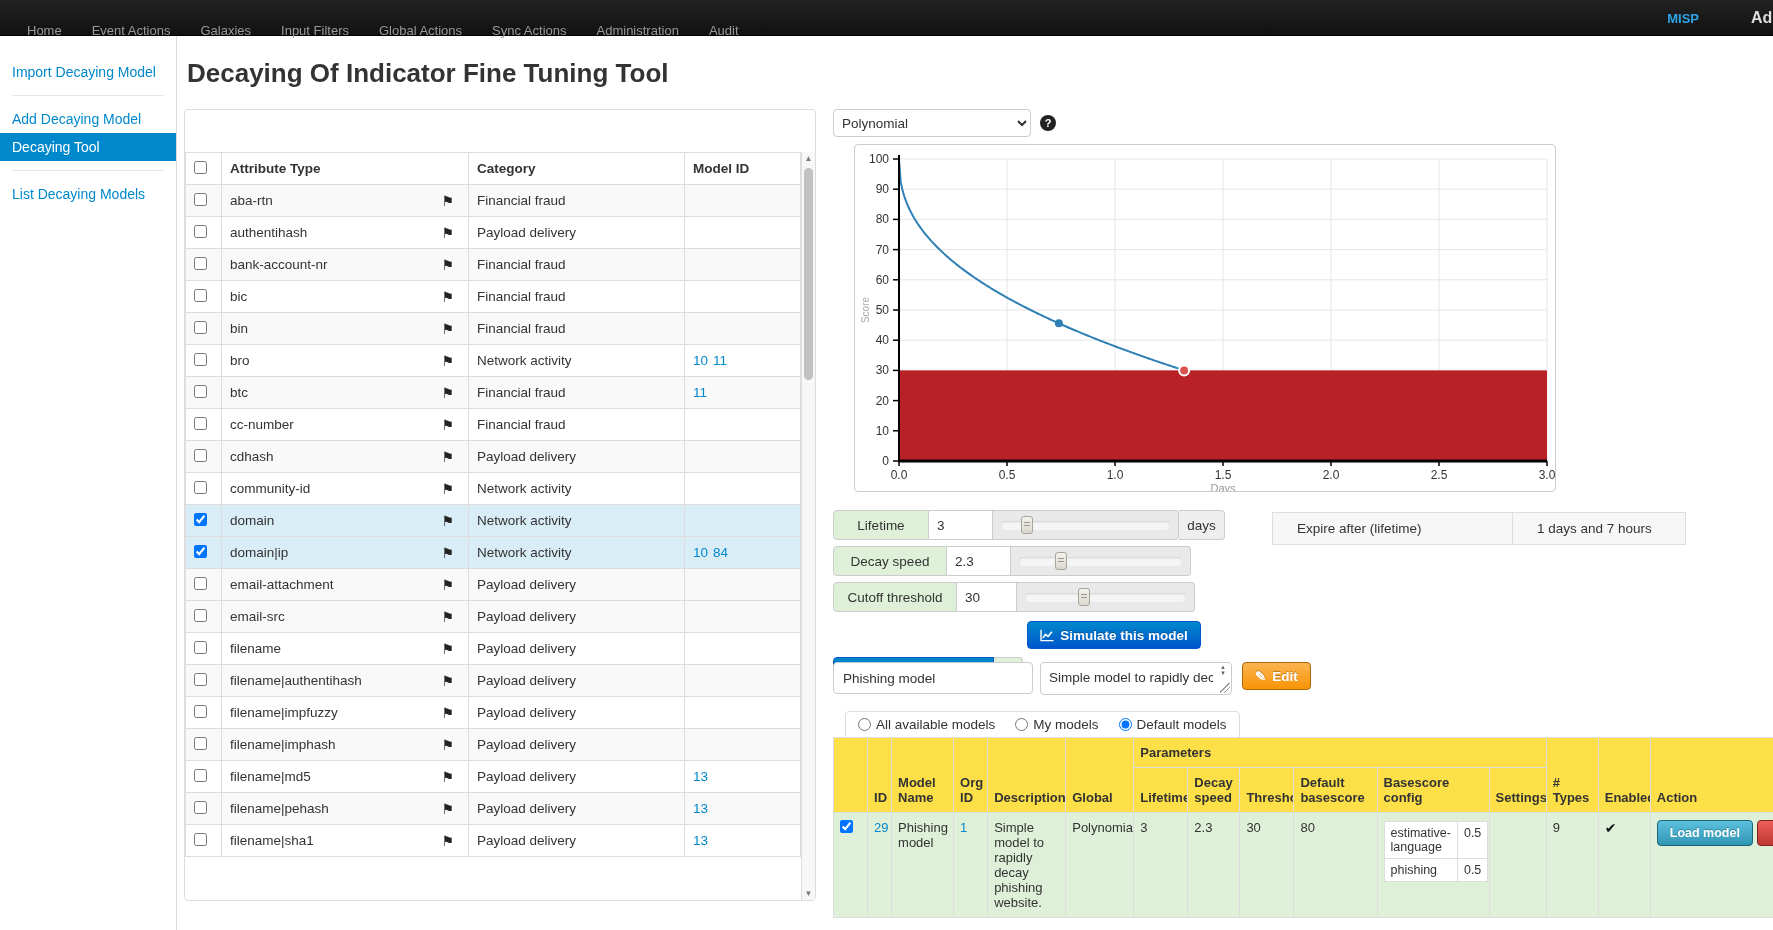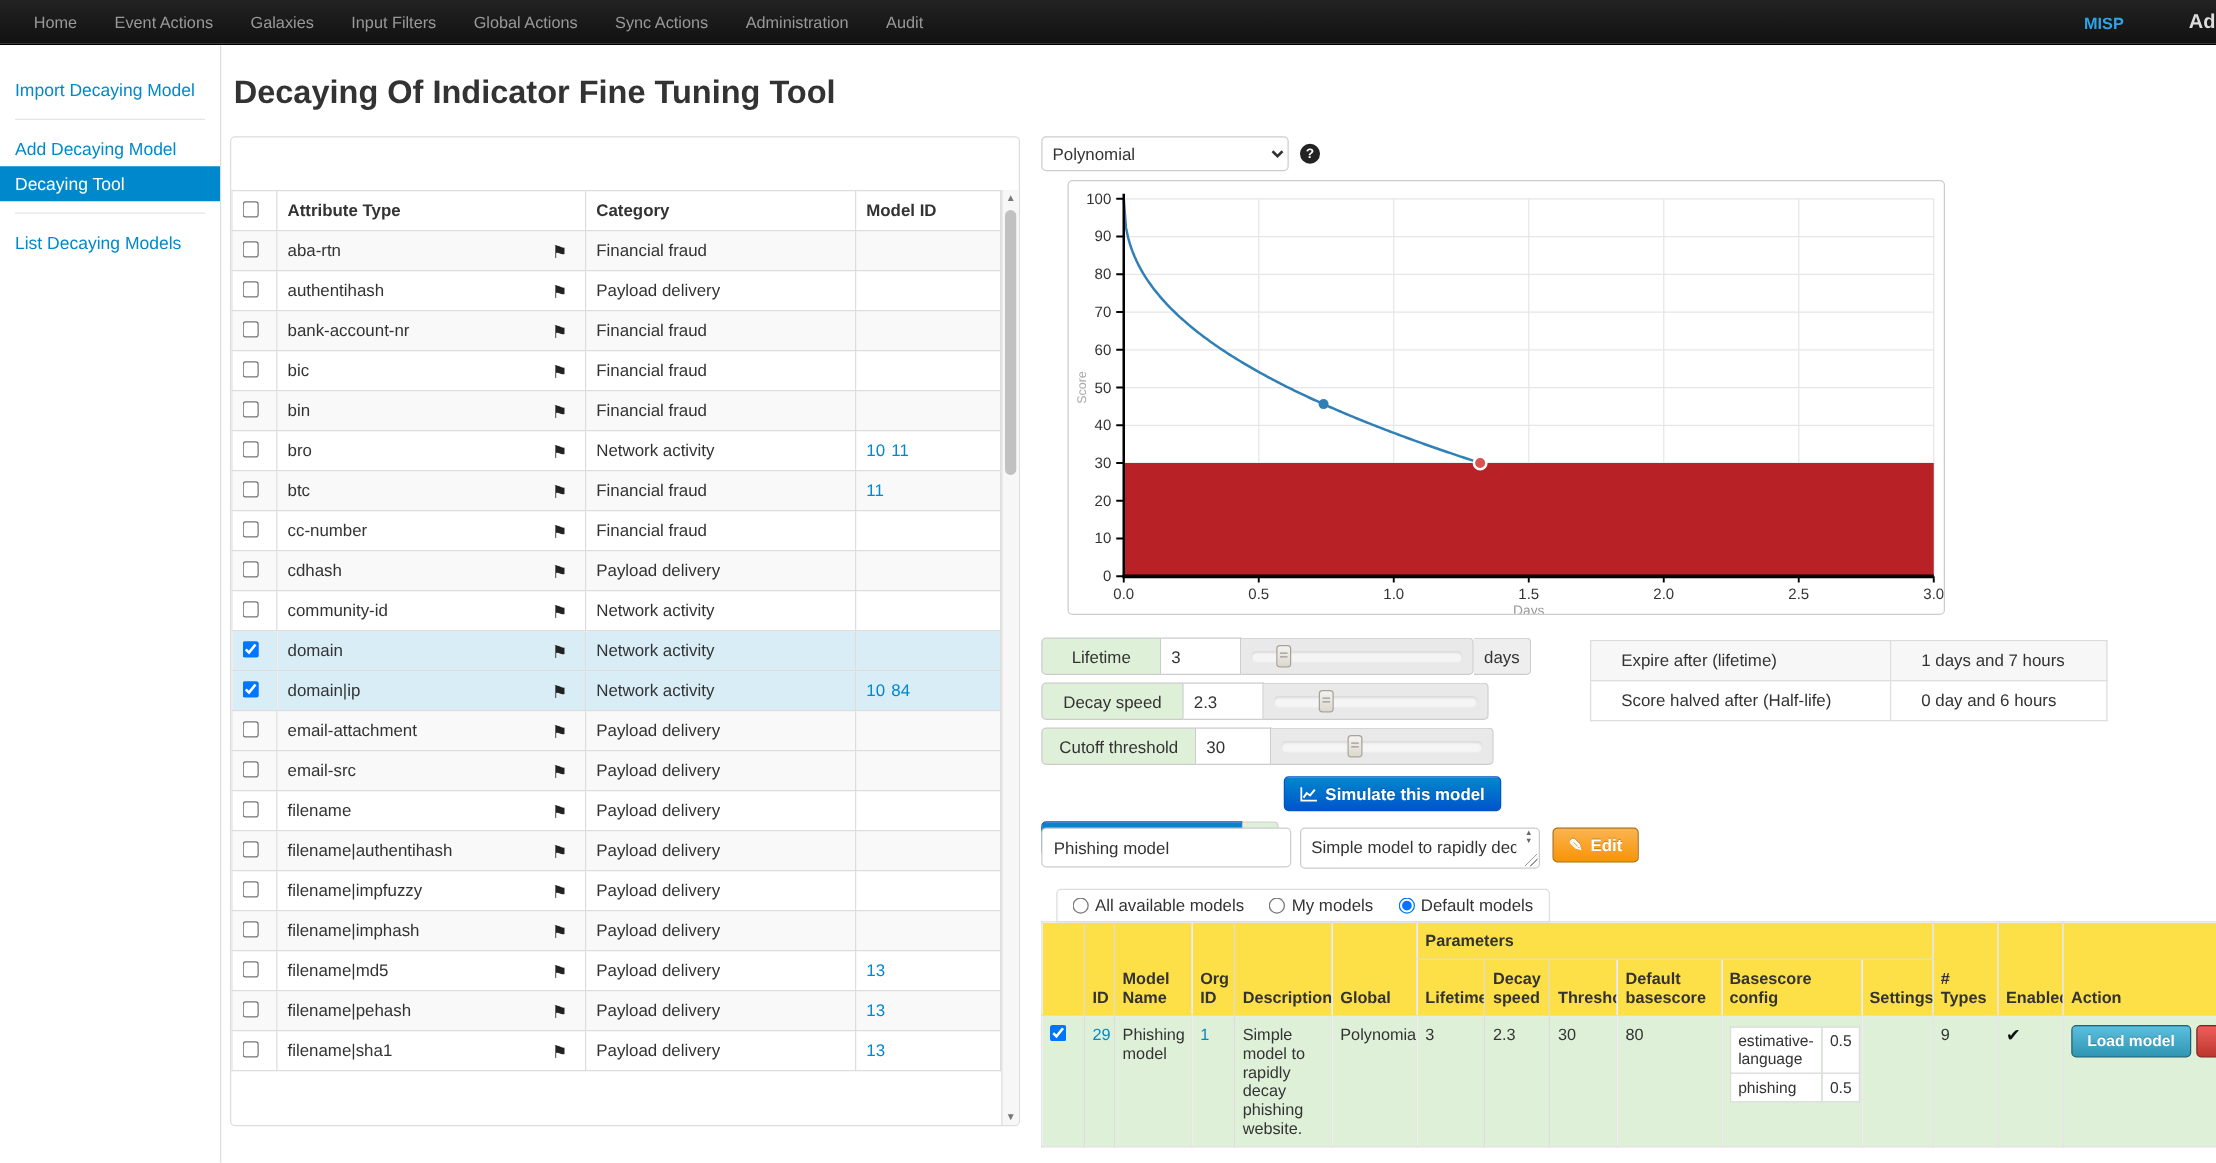--- a/index.html
+++ b/index.html
@@ -3,21 +3,21 @@
 <meta charset="utf-8">
 <style>
   * { box-sizing: border-box; margin: 0; padding: 0; }
   html,body { width:1773px; height:930px; overflow:hidden; background:#fff;
     font-family:"Liberation Sans", sans-serif; font-size:13.5px; color:#333; }
   a { text-decoration:none; cursor:pointer; }
 
   
   .navbar { position:absolute; left:0; top:0; width:1773px; height:36px;
     background:linear-gradient(#222,#111); border-bottom:1px solid #000; z-index:50; }
-  .nav-menu { position:absolute; left:12px; top:0; height:24px; display:flex; }
+  .nav-menu { position:absolute; left:12px; top:13px; height:24px; display:flex; }
   .nav-item { color:#999; line-height:36px; padding:0 15px; font-size:13px; }
   .nav-right { position:absolute; right:0; top:0; height:36px; display:flex; align-items:center; }
   .nav-org { color:#2fa4e7; font-size:13px; font-weight:bold; margin-right:52px; }
   .nav-user { color:#ddd; font-size:16px; font-weight:bold; width:22px; overflow:hidden; white-space:nowrap; }
 
   
   .sidebar { position:absolute; left:0; top:36px; width:177px; height:894px;
     border-right:1px solid #ddd; background:#fff; padding-top:22px; }
   .side-link { display:block; color:#0088cc; font-size:14px; padding:6px 12px; }
   .side-link.active { background:#0088cc; color:#fff; }
@@ -535,24 +535,20 @@
             </div>
         </div>
       </div>
     </div>
 
     <table class="info-table">
       <tbody>
           <tr>
         <td class="lbl">Expire after (lifetime)</td>
         <td>1 days and 7 hours</td>
-      </tr>
-      <tr>
-        <td class="lbl">Score halved after (Half-life)</td>
-        <td>0 day and 6 hours</td>
       </tr>
     </tbody>
       </table>
 
     <div class="buttons-row">
       <div class="adjust-group">
         <button class="btn btn-primary">
           <svg width="13" height="13" viewBox="0 0 16 16">
               <path d="M1.5 1.5 L7.2 1.5 L14.5 8.8 L8.8 14.5 L1.5 7.2 Z" fill="#fff"></path>
               <circle cx="4.7" cy="4.7" r="1.5" fill="#0b62c4"></circle>

